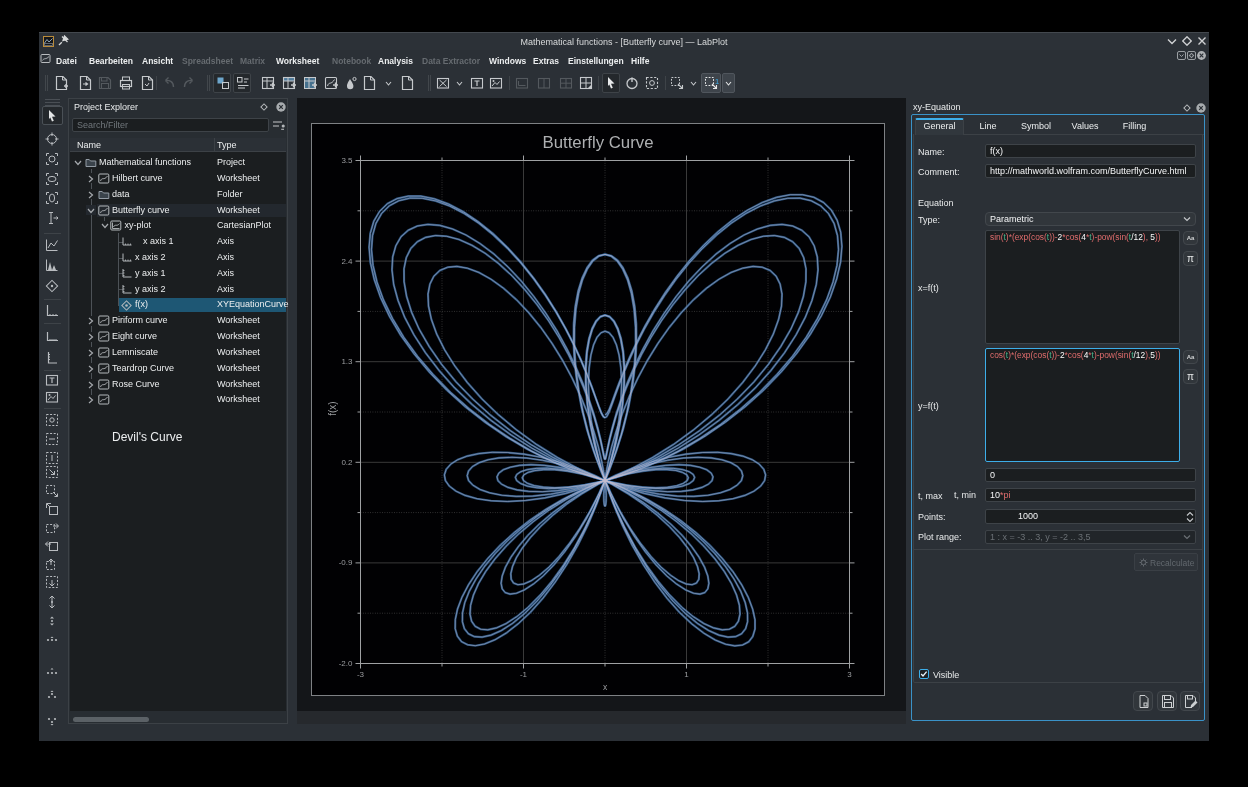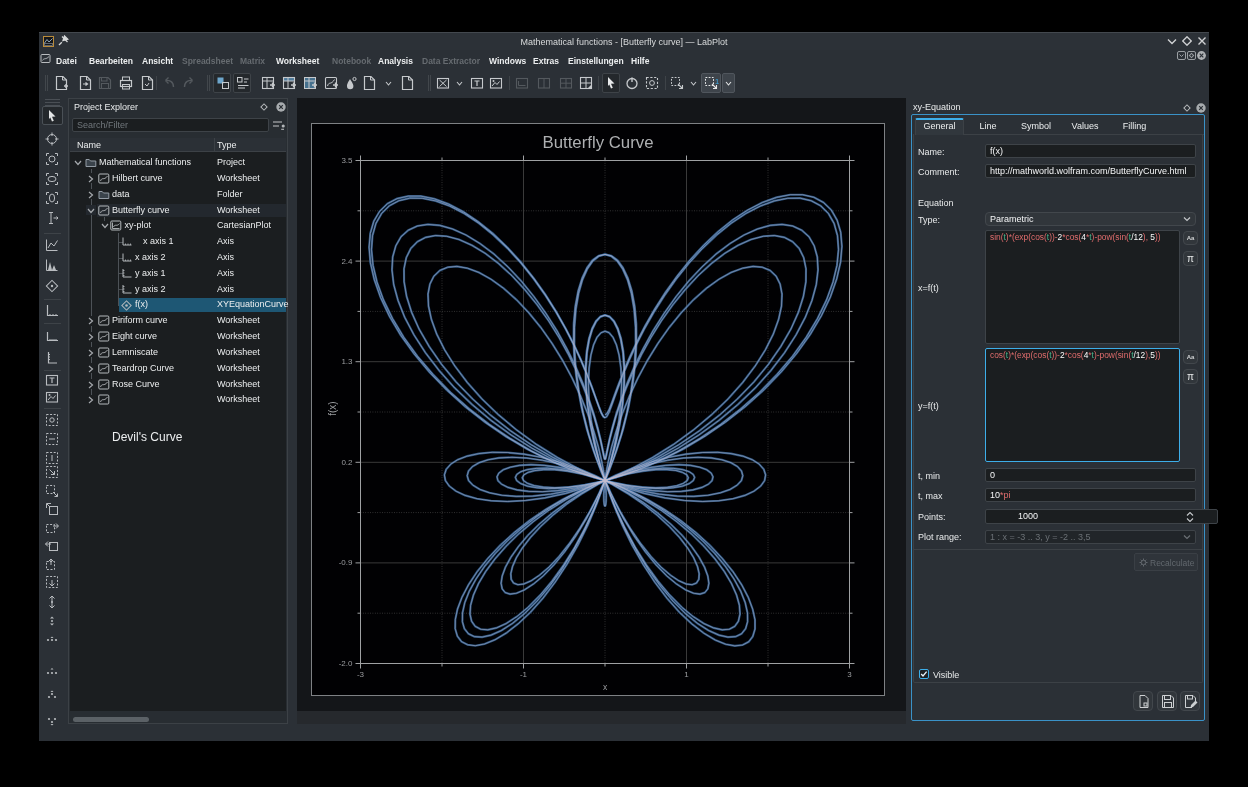--- a/index.html
+++ b/index.html
@@ -678,26 +678,26 @@
 
     <div class="inp" style="left:76px;top:250px;width:195px;height:114px;border-color:#3daee9;font-size:8.4px;"><span style="color:#e06d6d">cos</span><span style="color:#e06d6d">(</span><span style="color:#45b78d">t</span><span style="color:#e06d6d">)*(</span><span style="color:#e06d6d">exp</span><span style="color:#e06d6d">(</span><span style="color:#e06d6d">cos</span><span style="color:#e06d6d">(</span><span style="color:#45b78d">t</span><span style="color:#e06d6d">))-</span><span style="color:#fcfcfc">2</span><span style="color:#e06d6d">*</span><span style="color:#e06d6d">cos</span><span style="color:#e06d6d">(</span><span style="color:#fcfcfc">4</span><span style="color:#e06d6d">*</span><span style="color:#45b78d">t</span><span style="color:#e06d6d">)-</span><span style="color:#e06d6d">pow</span><span style="color:#e06d6d">(</span><span style="color:#e06d6d">sin</span><span style="color:#e06d6d">(</span><span style="color:#45b78d">t</span><span style="color:#fcfcfc">/12</span><span style="color:#e06d6d">),</span><span style="color:#fcfcfc">5</span><span style="color:#e06d6d">))</span></div>
     <div class="lbl" style="left:9px;top:303px;">y=f(t)</div>
     <div class="abs btnface" style="left:274px;top:252px;width:15px;height:14px;">
         <div style="font-size:6px;color:#d0d2d4;text-align:center;line-height:13px;font-weight:bold;">Aa</div>
       </div>
     <div class="abs btnface" style="left:274px;top:271px;width:15px;height:15px;">
         <div style="font-size:10px;color:#e8eaeb;text-align:center;line-height:14px;">π</div>
       </div>
 
-    <div class="lbl" style="left:9px;top:373px;">t, min</div>
+    <div class="lbl" style="left:9px;top:392px;padding-left:36px;">t, min</div>
     <div class="inp" style="left:76px;top:370px;width:211px;height:14px;">0</div>
     <div class="lbl" style="left:9px;top:393px;">t, max</div>
     <div class="inp" style="left:76px;top:390px;width:211px;height:14px;">10<span style="color:#e06d6d">*pi</span></div>
     <div class="lbl" style="left:9px;top:414px;">Points:</div>
-    <div class="inp" style="left:76px;top:411px;width:233px;height:15px;padding-left:32px;">1000</div>
+    <div class="inp" style="left:76px;top:411px;width:211px;height:15px;padding-left:32px;">1000</div>
     <svg class="abs" style="left:277px;top:413.5px" width="8" height="10" viewBox="0 0 8 10">
         <path d="M1,3.5 L4,0.5 L7,3.5 M1,6.5 L4,9.5 L7,6.5" stroke="#c4c7ca" stroke-width="1.1" fill="none"></path>
       </svg>
     <div class="lbl" style="left:9px;top:434px;">Plot range:</div>
     <div class="inp" style="left:76px;top:432px;width:211px;height:14px;color:#6b7075;background:#212529;">1 : x = -3 .. 3, y = -2 .. 3,5</div>
     <svg class="abs" style="left:274px;top:437px" width="8" height="5" viewBox="0 0 8 5">
         <path d="M1,0.5 L4,3.5 L7,0.5" stroke="#6b7075" stroke-width="1.2" fill="none"></path>
       </svg>
 
     <div class="abs" style="left:4px;top:451px;width:290px;height:1px;background:#3c4146;"></div>

